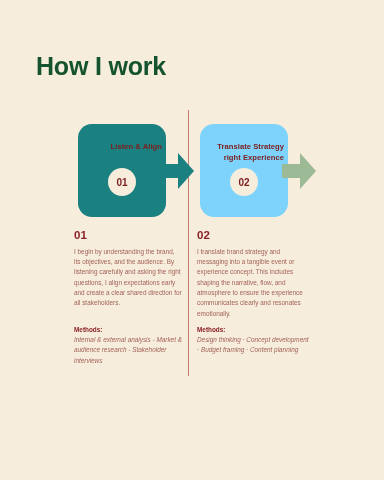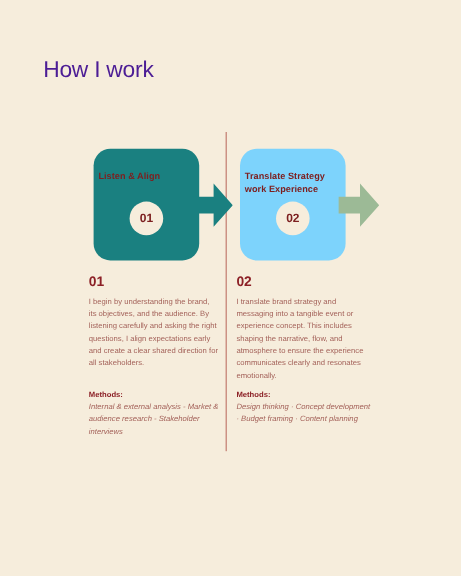--- a/index.html
+++ b/index.html
@@ -19,24 +19,24 @@
     width: 384px;
     height: 480px;
     background: #f6eddc;
   }
 
   
   .page-title {
     position: absolute;
     left: 36px;
     top: 36px;
-    font-size: 19px;
-    font-weight: 400;
+    font-size: 25px;
+    font-weight: 700;
     letter-spacing: -0.2px;
-    color: #4c1d95;
+    color: #14532d;
     line-height: 1.1;
   }
 
   
   .divider {
     position: absolute;
     left: 188px;
     top: 110px;
     width: 1px;
     height: 266px;
@@ -59,21 +59,21 @@
     background: #1a8080;
   }
   .card-2 {
     left: 200px;
     top: 124px;
     width: 88px;
     height: 93px;
     background: #7dd3fc;
   }
   .card-title {
-    text-align: left;
+    text-align: right;
     font-size: 7.6px;
     font-weight: 700;
     color: #7d2020;
     line-height: 1.45;
     letter-spacing: 0.05px;
     padding: 0 4px;
   }
   .card-badge {
     position: absolute;
     left: 50%;
@@ -161,21 +161,21 @@
 
   <div class="arrow arrow-1">
     <svg viewBox="0 0 34 40" xmlns="http://www.w3.org/2000/svg">
       <path d="M0 13 H18 V2 L34 20 L18 38 V27 H0 Z" fill="#1a8080"></path>
     </svg>
   </div>
 
   <div class="card card-2">
     <div class="card-title">
       <span>Translate Strategy</span><br>
-      <span>work Experience</span>
+      <span>right Experience</span>
     </div>
     <div class="card-badge">02</div>
   </div>
 
   <div class="arrow arrow-2">
     <svg viewBox="0 0 34 40" xmlns="http://www.w3.org/2000/svg">
       <path d="M0 13 H18 V2 L34 20 L18 38 V27 H0 Z" fill="#9cba96"></path>
     </svg>
   </div>
 

